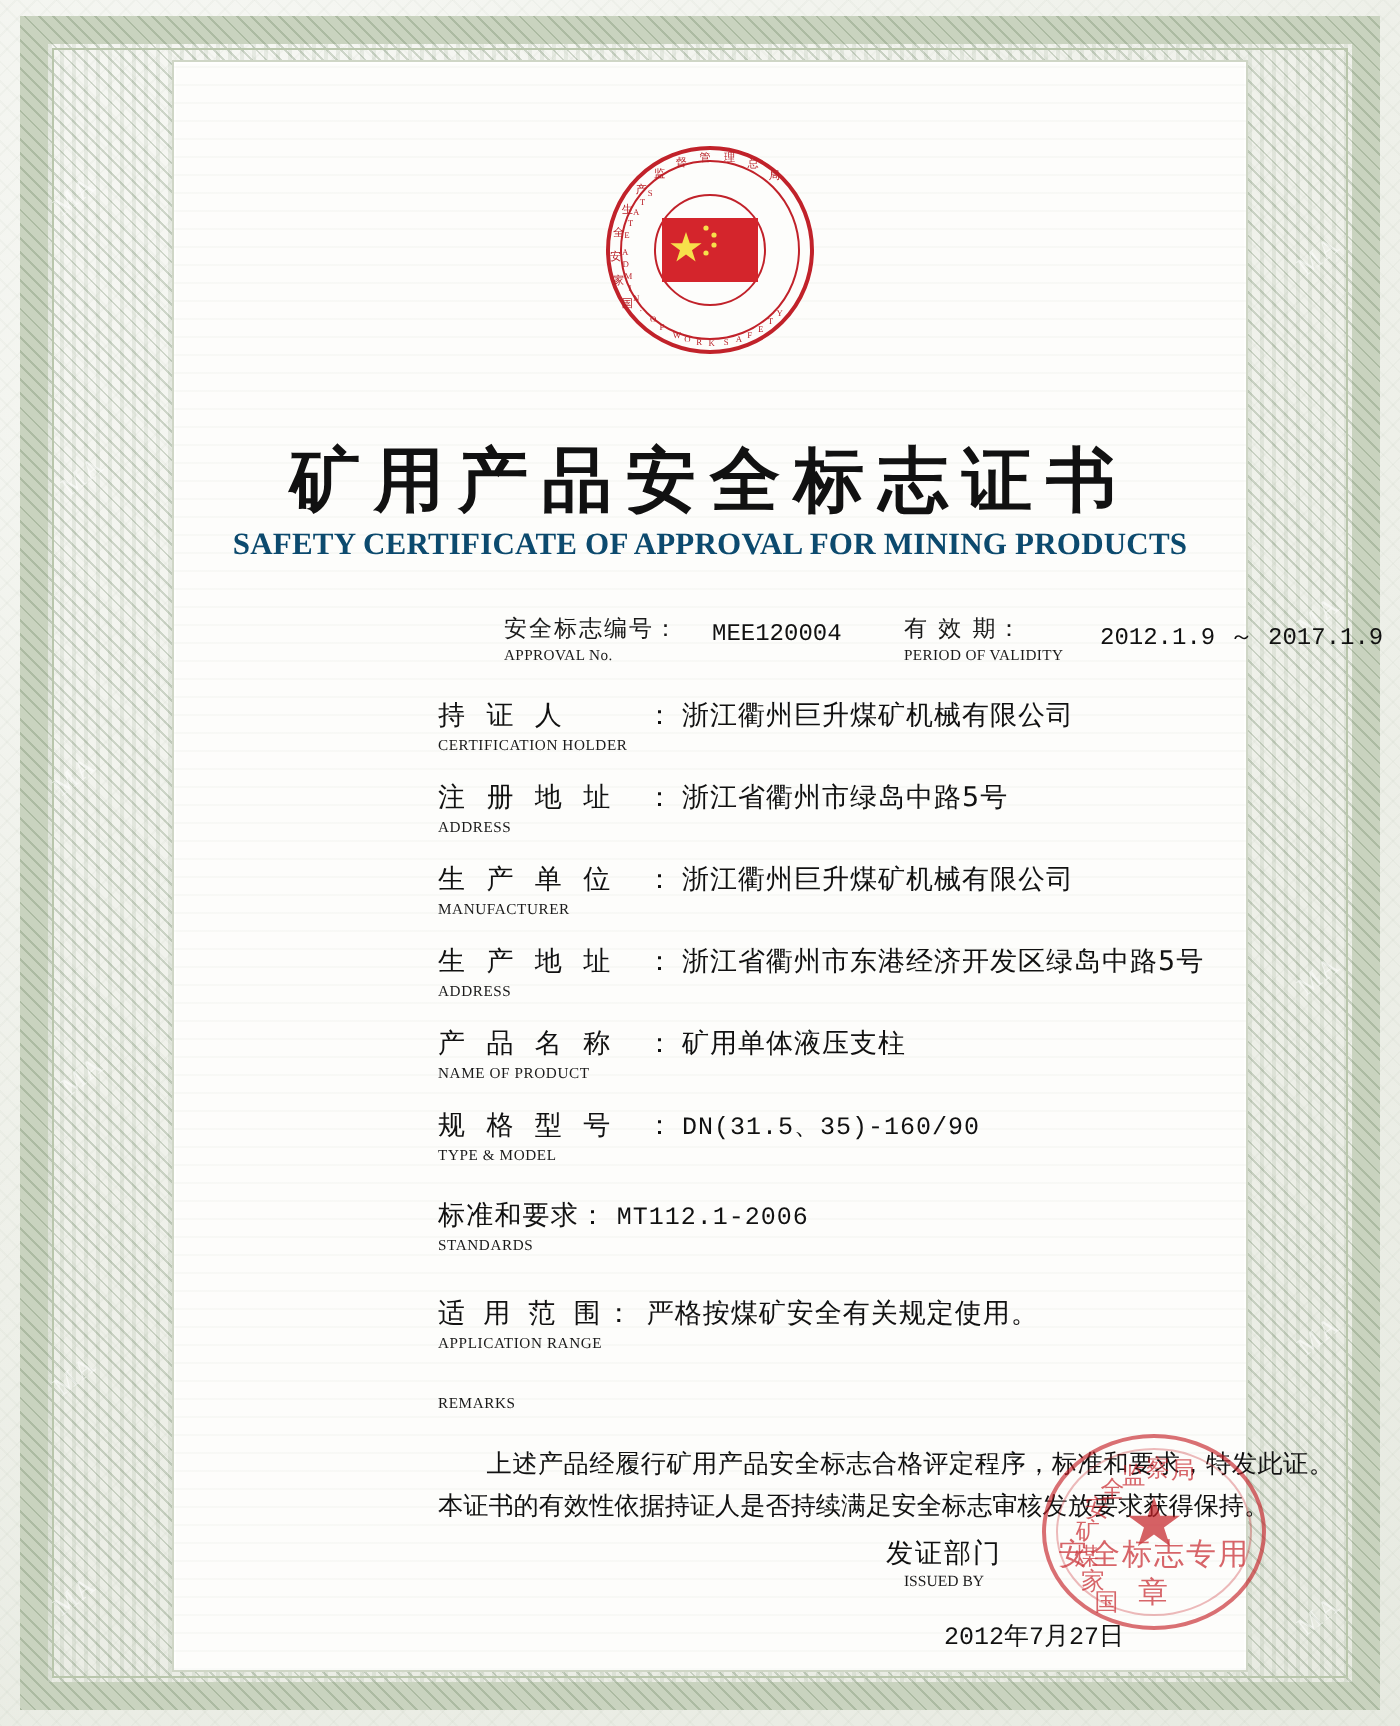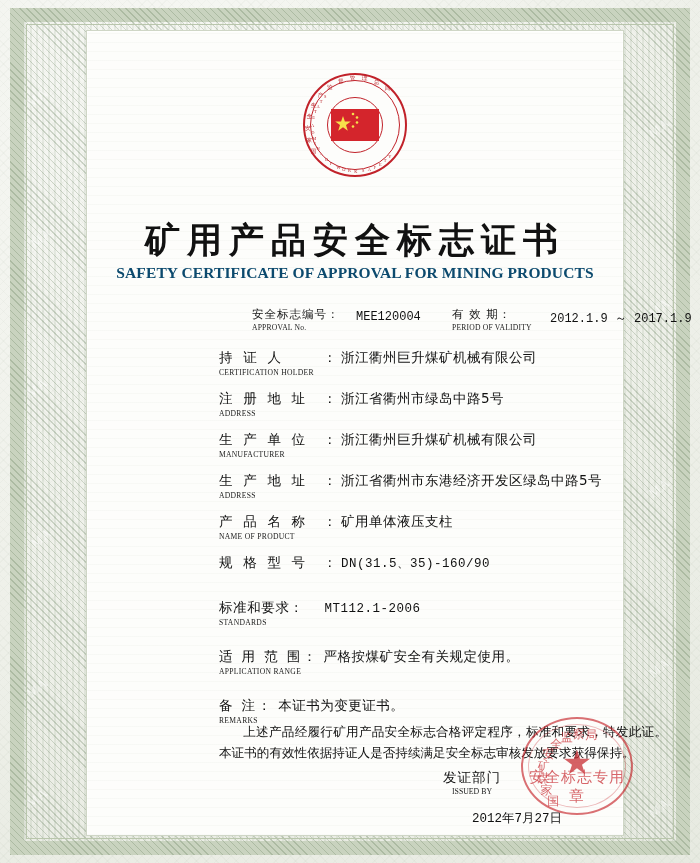--- a/index.html
+++ b/index.html
@@ -482,47 +482,44 @@
         <div class="f-cn">
           <span class="f-label-cn">产 品 名 称</span><span class="f-colon">：</span><span class="f-value">矿用单体液压支柱</span>
         </div>
         <span class="f-en">NAME OF PRODUCT</span>
       </div>
 
       <div class="field">
         <div class="f-cn">
           <span class="f-label-cn">规 格 型 号</span><span class="f-colon">：</span><span class="f-value mono">DN(31.5、35)-160/90</span>
         </div>
+        <span class="f-en">TYPE &amp; MODEL</span>
       </div>
 
     </div>
 
     <div class="fields-lower">
 
       <div class="field" style="margin-bottom:19px;">
         <div class="f-cn">
           <span style="letter-spacing:0.6px;">标准和要求：</span>
-          <span class="f-value mono" style="margin-left:16px;">MT112.1-2006</span>
+          <span class="f-value mono" style="margin-left:0;">MT112.1-2006</span>
         </div>
         <span class="f-en">STANDARDS</span>
       </div>
 
       <div class="field" style="margin-bottom:19px;">
         <div class="f-cn">
           <span style="letter-spacing:2.4px;">适 用 范 围：</span>
           <span class="f-value">严格按煤矿安全有关规定使用。</span>
         </div>
         <span class="f-en">APPLICATION RANGE</span>
       </div>
 
       <div class="field">
-        <div class="f-cn">
-          <span style="letter-spacing:2.4px;">备 注：</span>
-          <span class="f-value">本证书为变更证书。</span>
-        </div>
         <span class="f-en">REMARKS</span>
       </div>
 
     </div>
 
     <div class="footer-para"><span class="indent"></span><span>上述产品经履行矿用产品安全标志合格评定程序，标准和要求，特发此证。本证书的有效性依据持证人是否持续满足安全标志审核发放要求获得保持。</span></div>
 
     <div class="issued">
       <span class="i-cn">发证部门</span>
       <span class="i-en">ISSUED BY</span>

